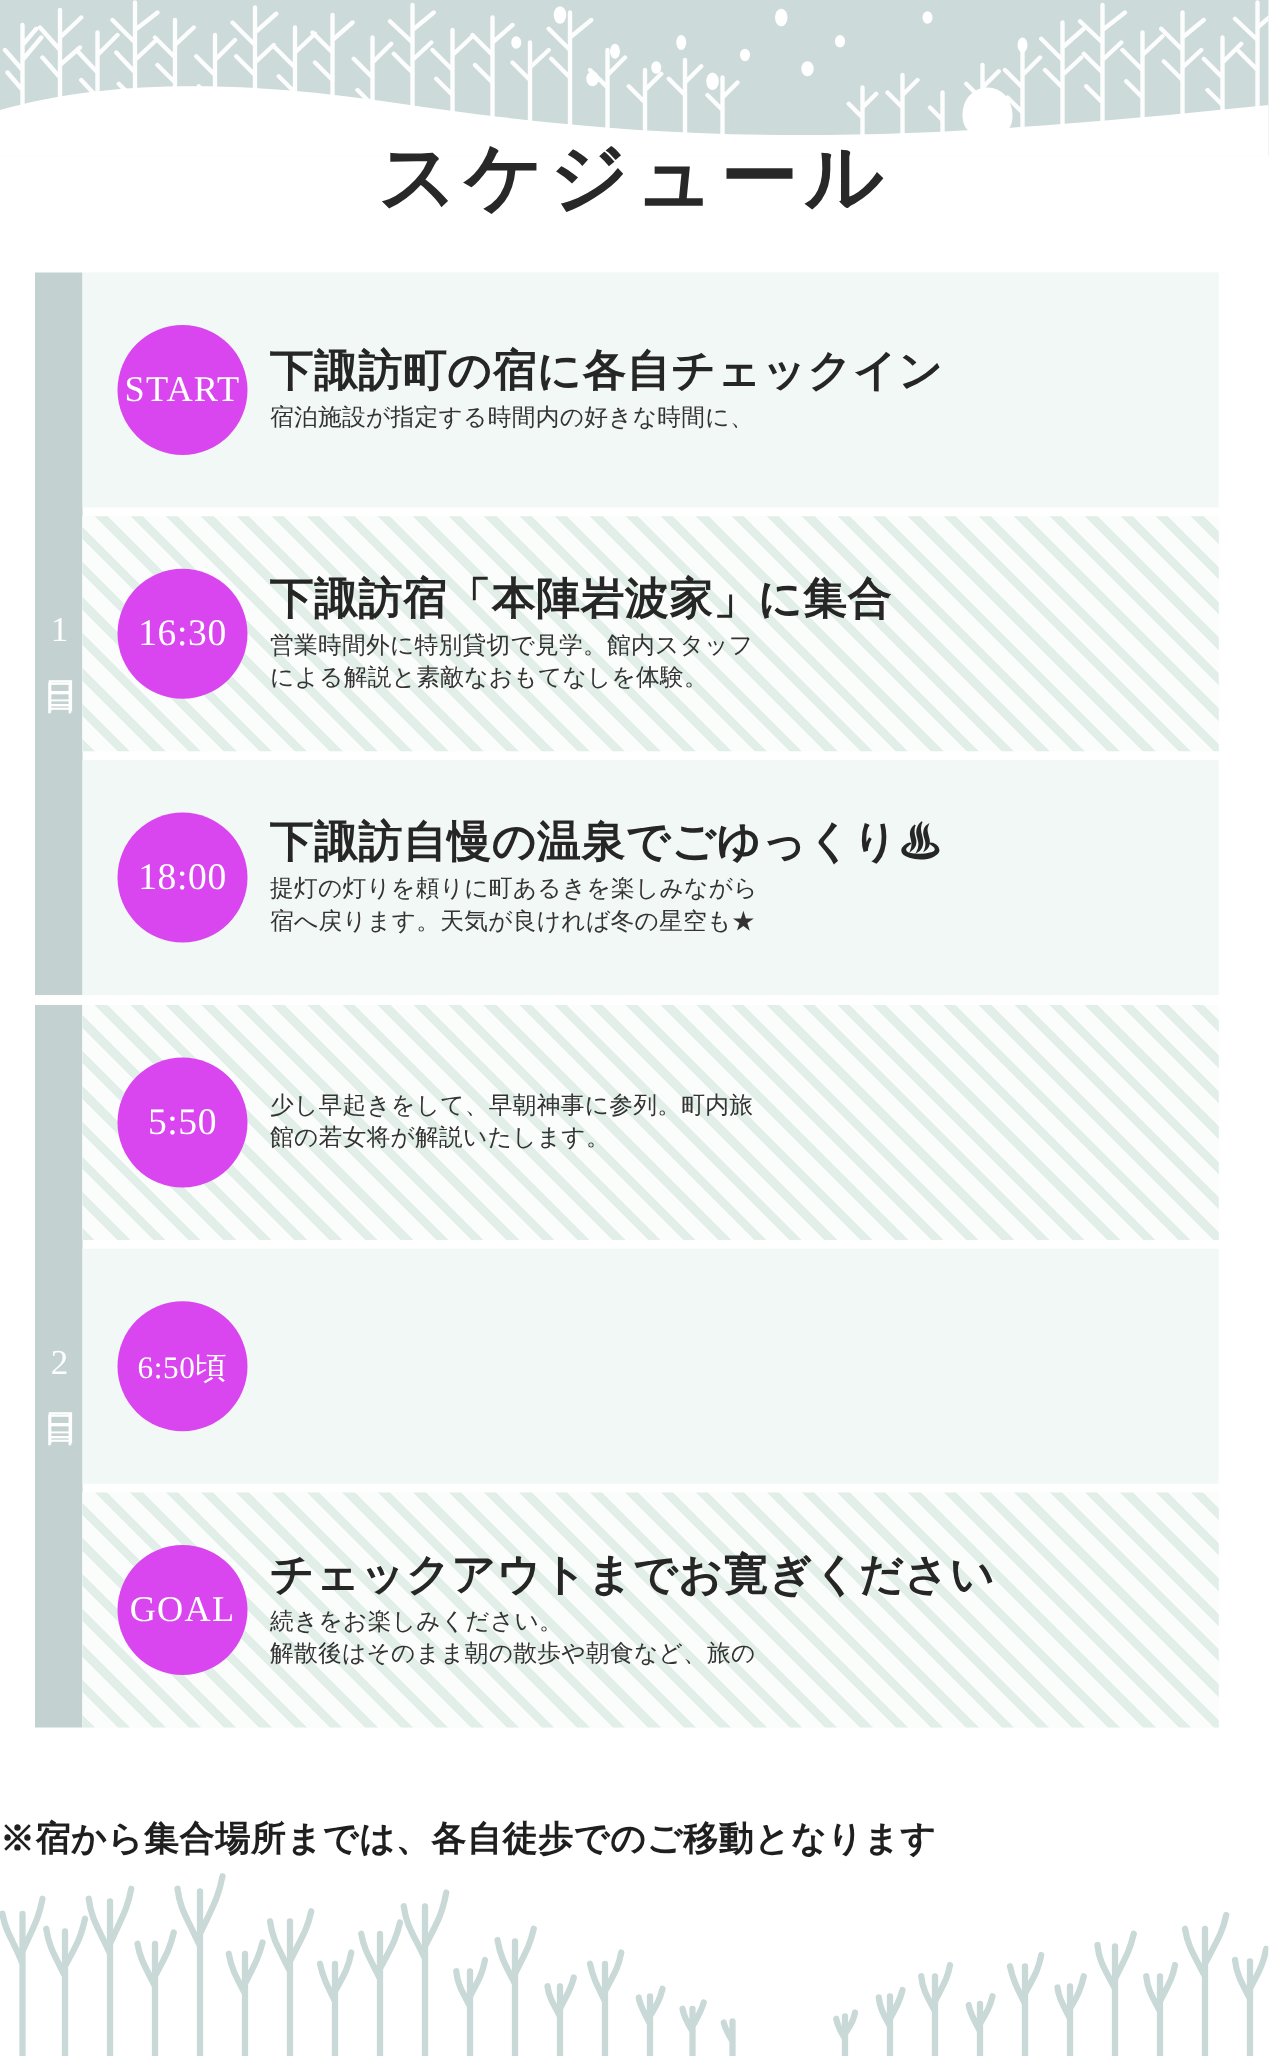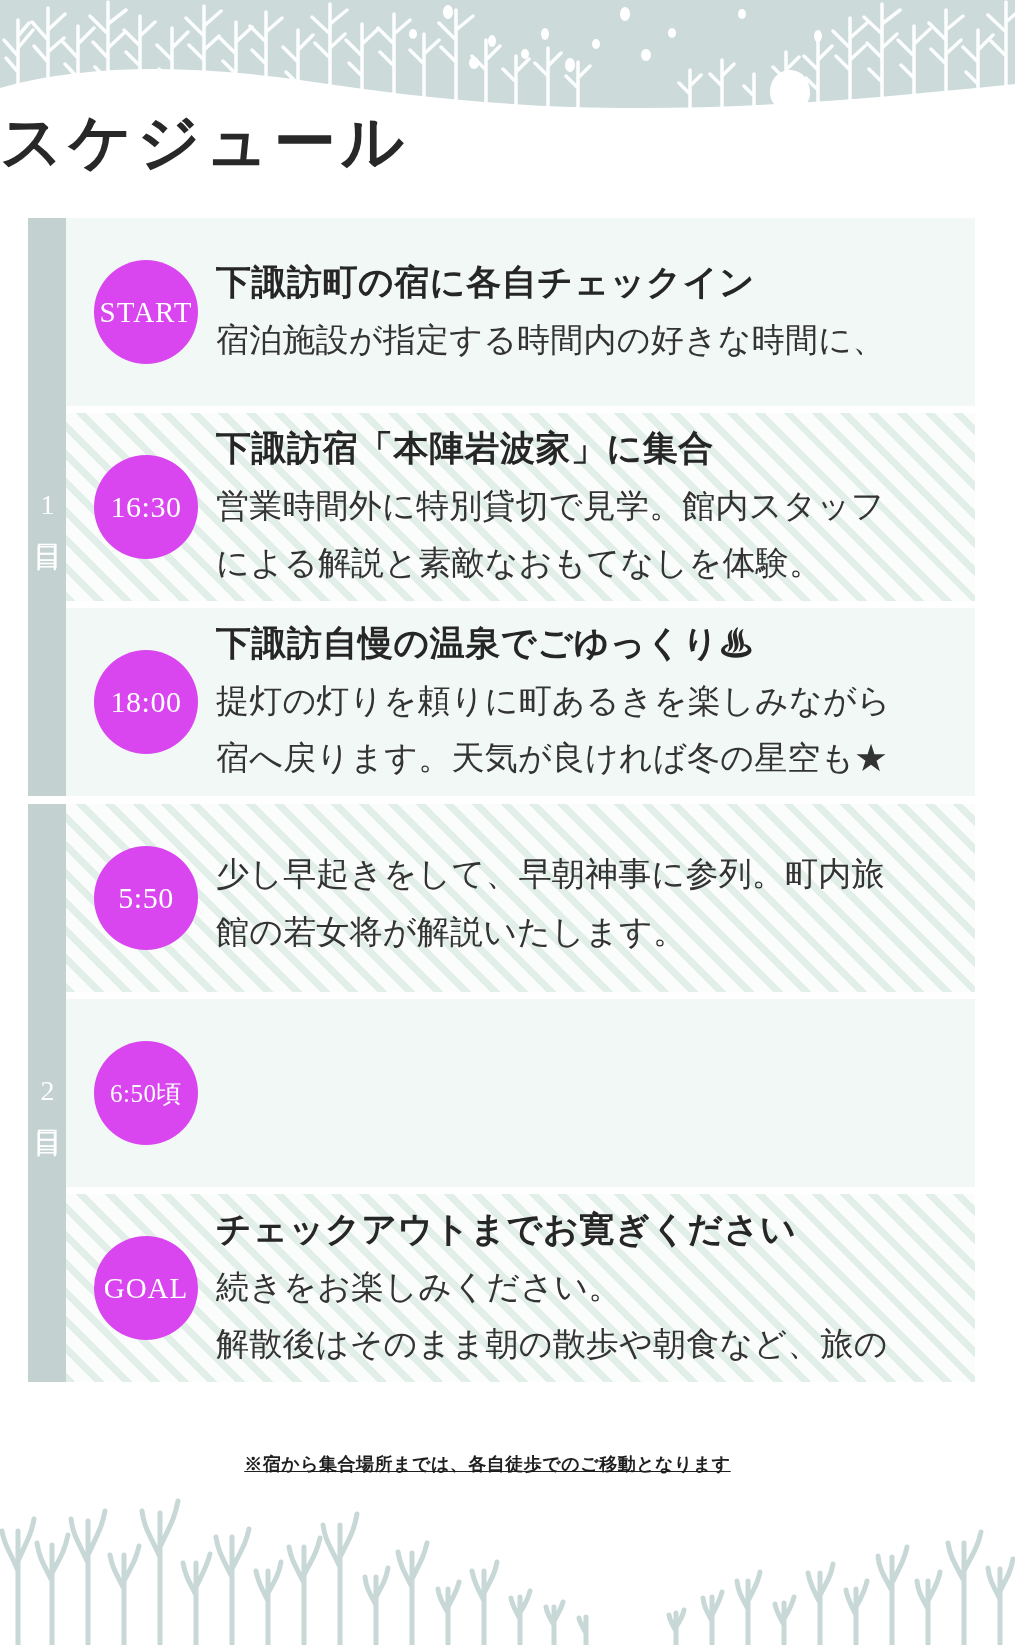--- a/index.html
+++ b/index.html
@@ -34,21 +34,21 @@
     height: 125px;
     background: #ccdada;
   }
   .winter-svg { position: absolute; top: 0; left: 0; }
 
   
   .title-wrap {
     position: absolute;
     top: 108px; left: 0;
     width: 1015px;
-    text-align: left;
+    text-align: center;
   }
   .page-title {
     font-family: "Liberation Serif", "DejaVu Serif", serif;
     font-size: 62px;
     font-weight: 700;
     color: #282828;
     letter-spacing: 5px;
     line-height: 1.1;
   }
 
@@ -135,41 +135,39 @@
     font-size: 35px;
     font-weight: 700;
     color: #262626;
     line-height: 1.28;
     letter-spacing: 0.5px;
     margin-bottom: 2px;
     white-space: nowrap;
   }
   .row-desc {
     font-family: "Liberation Serif", "DejaVu Serif", serif;
-    font-size: 33px;
+    font-size: 19px;
     font-weight: 400;
     color: #333333;
     line-height: 1.38;
     letter-spacing: 0.2px;
-    margin-top: 12px;
   }
 
   
   .footnote {
     position: absolute;
     top: 1452px;
     left: 0;
     width: 975px;
-    text-align: center;
-    font-family: "Liberation Serif", "DejaVu Serif", serif;
-    font-size: 18px;
+    text-align: left;
+    font-family: "Liberation Serif", "DejaVu Serif", serif;
+    font-size: 28px;
     font-weight: 700;
     color: #1f1f1f;
     letter-spacing: 0.5px;
-    text-decoration: underline;
   }
 
   
   .bottom-deco {
     position: absolute;
     bottom: 0; left: 0;
     width: 1015px;
     height: 160px;
     overflow: hidden;
   }

